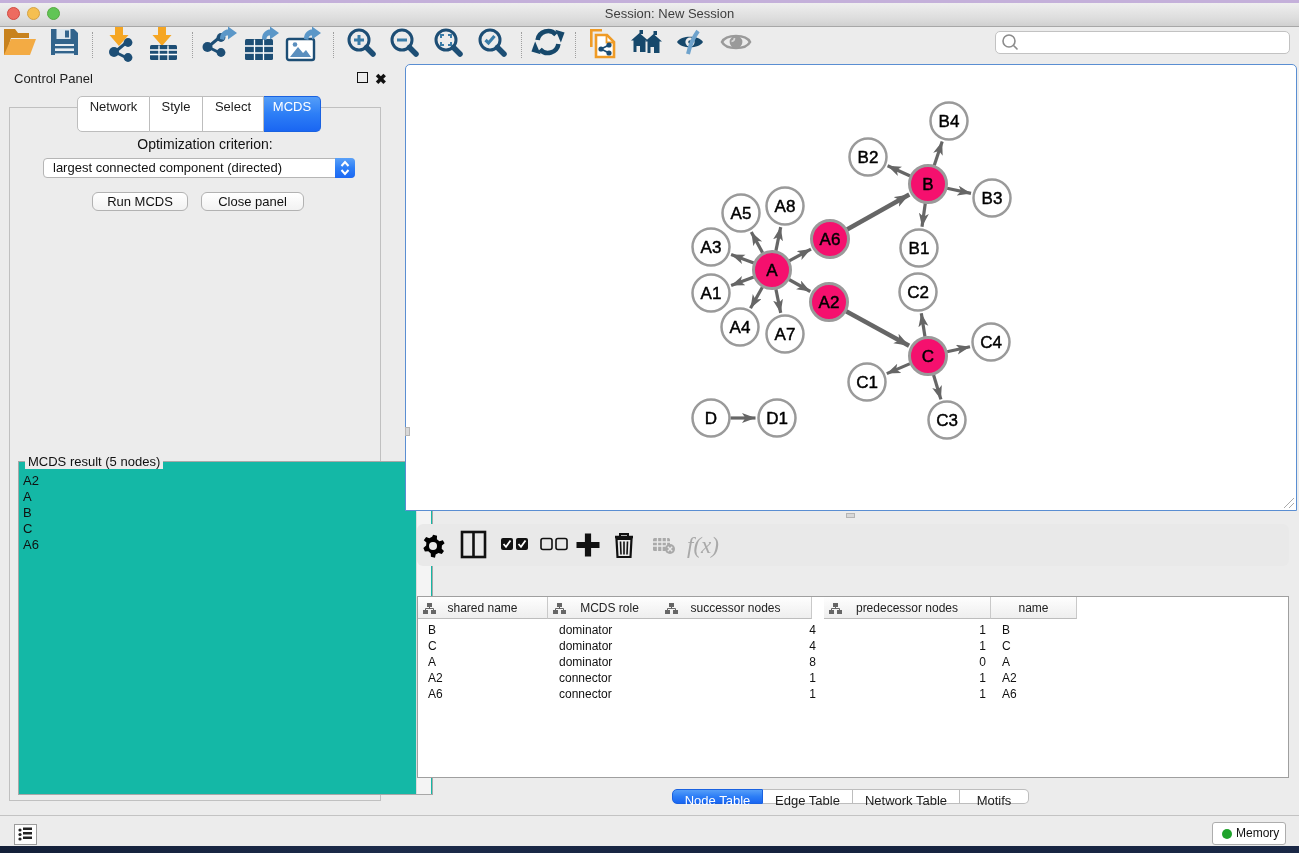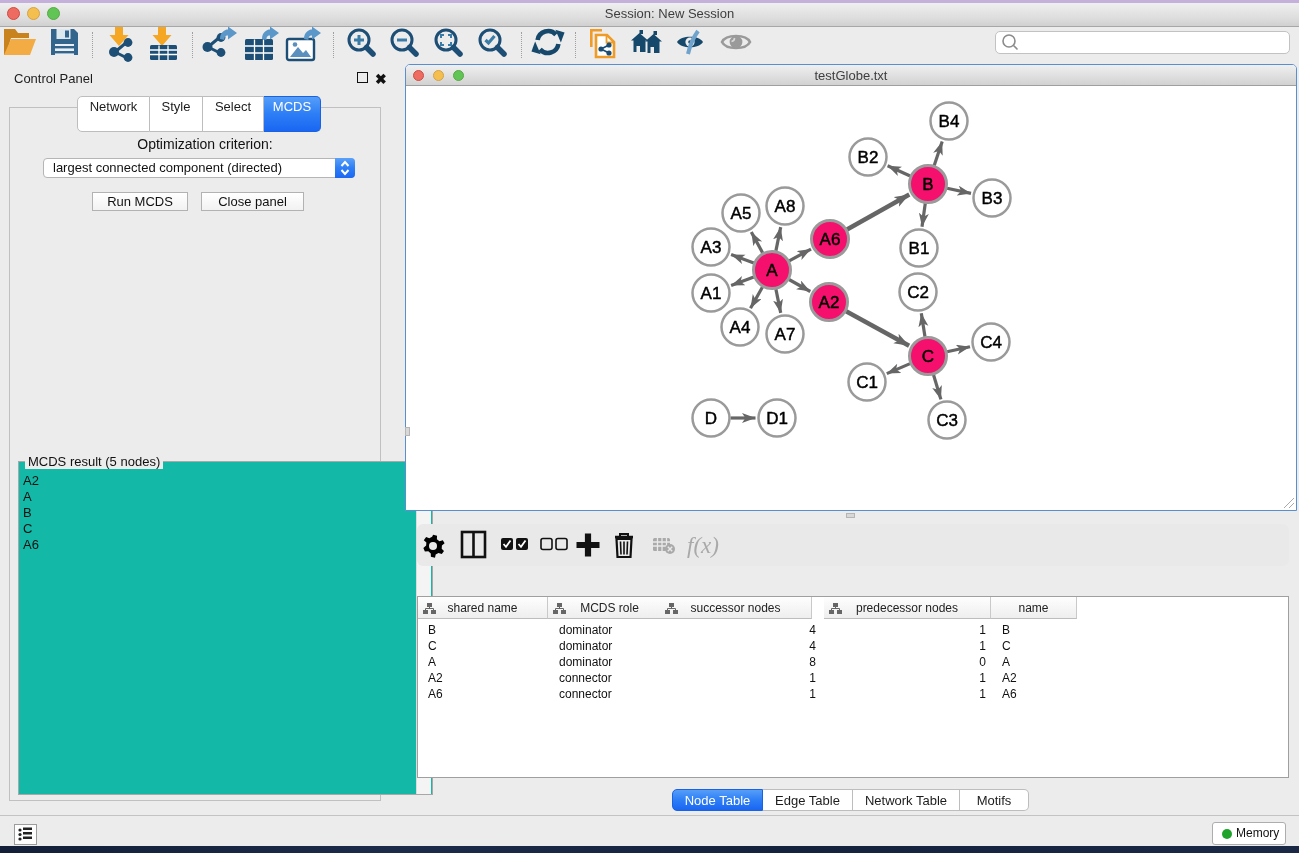--- a/index.html
+++ b/index.html
@@ -29,21 +29,21 @@
 .tab { height:36px; line-height:20px; font-size:13px; text-align:center; color:#1c1c1c;
   background:#fff; border:1px solid #bdbdbd; border-left:none; }
 .tab.first { border-left:1px solid #bdbdbd; border-radius:5px 0 0 5px; }
 .tab.last  { border-radius:0 5px 5px 0; }
 .tab.sel { background:linear-gradient(#559ef8,#2d7ef6 50%,#1a66f2); color:#fff; border-color:#1a62e0; }
 
 #opt-label { left:10px; top:136px; width:390px; text-align:center; font-size:14px; color:#111; }
 #dropdown { left:43px; top:158px; width:312px; height:20px; background:#fff; border:1px solid #b5b5b5; border-radius:4px; font-size:13px; color:#111; line-height:18px; padding-left:9px; }
 #dd-btn { position:absolute; right:-1px; top:-1px; width:20px; height:20px; border-radius:0 4px 4px 0;
   background:linear-gradient(#5ba1f8,#2d7ef6 50%,#1c68f3); }
-.btn { position:absolute; height:19px; background:linear-gradient(#ffffff,#f2f2f2); border:1px solid #b2b2b2; border-radius:0; font-size:13px; color:#111; text-align:center; line-height:17px; }
+.btn { position:absolute; height:19px; background:linear-gradient(#ffffff,#f2f2f2); border:1px solid #b2b2b2; border-radius:6px; font-size:13px; color:#111; text-align:center; line-height:17px; }
 
 
 #fieldset { left:18px; top:461px; width:415px; height:334px; border:1px solid #a8a8a8; background:#14b8a6;padding-left:10px; }
 #fs-legend { position:absolute; left:6px; top:-8px; background:#ececec; padding:0 3px; font-size:13px; color:#111; }
 #fs-scroll { position:absolute; right:1px; top:1px; width:15px; height:331px; background:#f4f4f4; border-left:1px solid #dcdcdc; }
 #fs-list { position:absolute; left:4px; top:11px; font-size:13px; color:#111; line-height:16px; }
 
 
 #nw { left:405px; top:64px; width:892px; height:447px; border:1px solid #5a8ed2; border-radius:5px 5px 0 0; background:#fff; }
 #nw-tb { width:100%; height:21px; background:linear-gradient(#f0f0f0,#dedede 60%,#d2d2d2); border-bottom:1px solid #9f9f9f; border-radius:4px 4px 0 0; position:relative; }
@@ -54,21 +54,21 @@
 
 #tp-title { left:422px; top:525px; font-size:13px; color:#1d1d1d; }
 #tp-toolbar { left:417px; top:524px; width:872px; height:42px; background:#e9e9e9; border-radius:6px; }
 #tbl { left:417px; top:596px; width:872px; height:182px; background:#fff; border:1px solid #9f9f9f; }
 .th { position:absolute; top:0; height:22px; background:linear-gradient(#fefefe,#eeeeee); border-right:1px solid #c9c9c9; border-bottom:1px solid #bdbdbd; font-size:12px; color:#222; text-align:center; line-height:22px; }
 .td { position:absolute; font-size:12px; color:#111; height:16px; line-height:16px; }
 .hico { position:absolute; left:5px; top:6px; }
 
 
 #bt { left:672px; top:789px; }
-.btab { height:22px; line-height:21px; font-size:13px; }
+.btab { height:15px; line-height:21px; font-size:13px; }
 
 
 #statusline { left:0; top:815px; width:1299px; height:0; border-top:1px solid #c3c3c3; }
 #status { left:0; top:816px; width:1299px; height:30px; background:#ececec; }
 #dark { left:0; top:846px; width:1299px; height:7px; background:linear-gradient(90deg,#131f38,#1c2b4a 30%,#15223e 60%,#1a2846); }
 #listbtn { left:14px; top:824px; width:23px; height:21px; background:#fdfdfd; border:1px solid #9c9c9c; }
 #membtn { left:1212px; top:822px; width:74px; height:23px; background:#fff; border:1px solid #adadad; border-radius:3px; font-size:12px; color:#111; }
 </style>
 </head>
 <body>
@@ -233,26 +233,20 @@
 <div class="btn" style="left:92px; top:192px; width:96px;">Run MCDS</div>
 <div class="btn" style="left:201px; top:192px; width:103px;">Close panel</div>
 
 <div id="fieldset" class="abs">
   <div id="fs-legend">MCDS result (5 nodes)</div>
   <div id="fs-scroll"></div>
   <div id="fs-list">A2<br>A<br>B<br>C<br>A6</div>
 </div>
 
 <div id="nw" class="abs">
-  <div id="nw-tb">
-    <div class="tl" style="left:7px; background:#ed6b60; border:0.5px solid #d24b41;"></div>
-    <div class="tl" style="left:27px; background:#f5bf50; border:0.5px solid #d6a243;"></div>
-    <div class="tl" style="left:47px; background:#61c555; border:0.5px solid #58a942;"></div>
-    <div id="nw-title">testGlobe.txt</div>
-  </div>
   <svg id="graph" width="890" height="424" xmlns="http://www.w3.org/2000/svg">
     <defs>
       <marker id="aa" markerWidth="15" markerHeight="11" refX="13.5" refY="5" orient="auto" markerUnits="userSpaceOnUse">
         <path d="M0,0 L13.5,5 L0,10 L3.4,5 z" fill="#666"></path>
       </marker>
       <marker id="ab" markerWidth="17" markerHeight="12" refX="15" refY="5.5" orient="auto" markerUnits="userSpaceOnUse">
         <path d="M0,0 L15,5.5 L0,11 L3.8,5.5 z" fill="#666"></path>
       </marker>
     </defs>
     <g stroke="#666">

